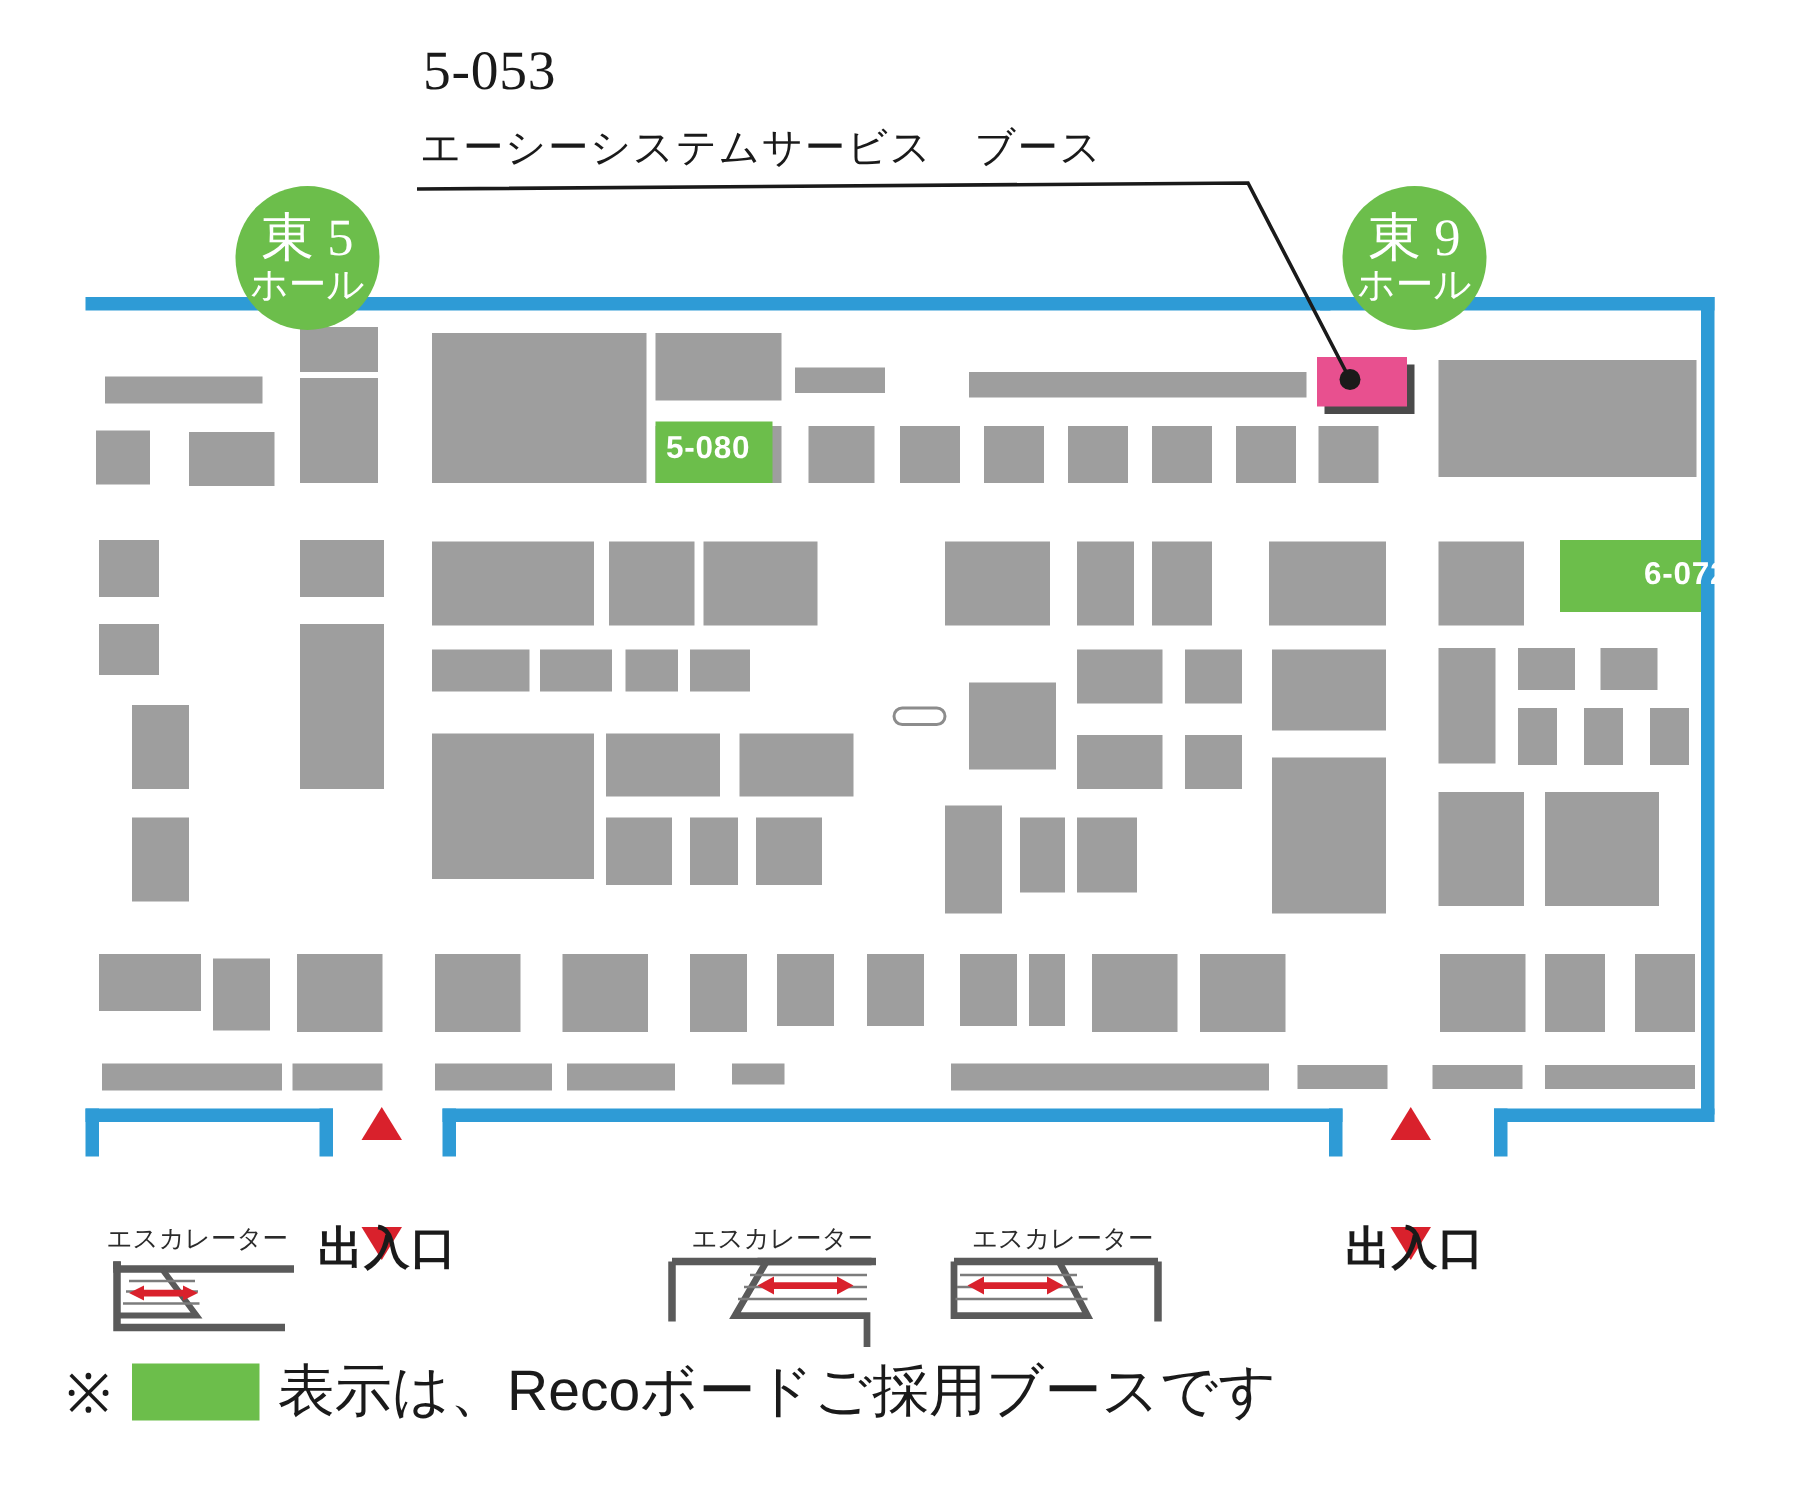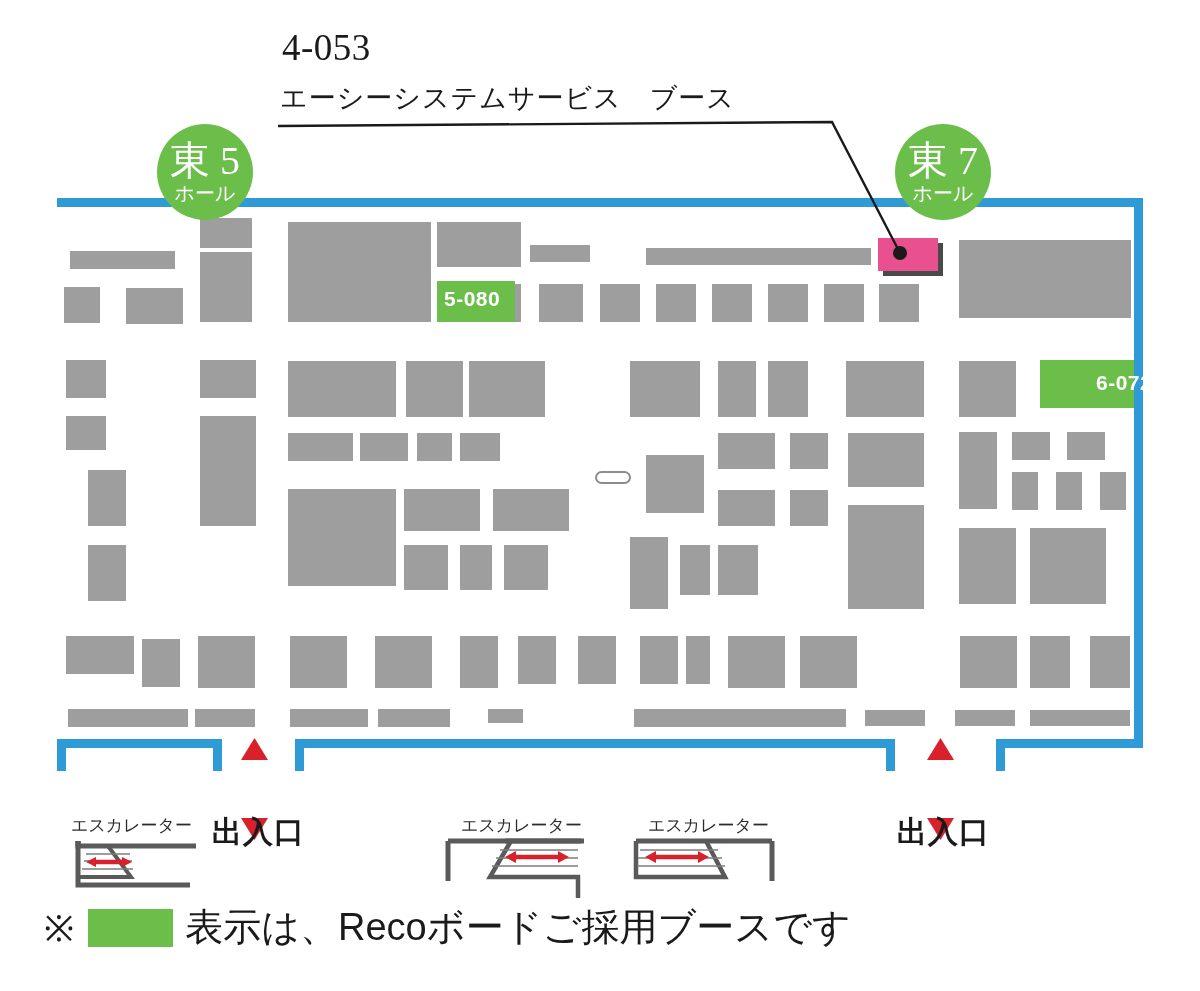--- a/index.html
+++ b/index.html
@@ -55,27 +55,27 @@
     display: flex;
     flex-direction: column;
     align-items: center;
     justify-content: center;
     color: #ffffff;
     line-height: 1;
   }
   .hall-badge { background: #6cbe4b; }
   .hall-badge .hb-main {
     font-family: "Liberation Serif", "DejaVu Serif", serif;
-    font-size: 40px;
+    font-size: 35px;
     letter-spacing: 0px;
     margin-bottom: 2px;
   }
   .hall-badge .hb-sub {
     font-family: "Liberation Serif", "DejaVu Serif", serif;
-    font-size: 20px;
+    font-size: 25px;
   }
   #hall-east5 { left: 157px; top: 124px; }
   #hall-east6 { left: 895px; top: 124px; }
 
   
   .booth-chip-label {
     position: absolute;
     color: #ffffff;
     font-family: "Liberation Sans", "DejaVu Sans", sans-serif;
     font-weight: bold;
@@ -312,29 +312,29 @@
         <polygon points="709,857 698,851 698,863" fill="#d9212c"></polygon>
       </g>
     </g>
   </svg>
 
   <svg id="leader-svg" viewBox="0 0 1200 991" xmlns="http://www.w3.org/2000/svg">
     <polyline id="leader-path" fill="none" stroke="#1a1a1a" stroke-width="2.4" points="278,126 832,122 900,253"></polyline>
     <circle id="leader-dot" fill="#1a1a1a" cx="900" cy="253" r="7"></circle>
   </svg>
 
-  <div class="abs" id="callout-code">4-053</div>
+  <div class="abs" id="callout-code">5-053</div>
   <div class="abs" id="callout-name">エーシーシステムサービス　ブース</div>
 
   <div class="abs hall-badge" id="hall-east5" style="background: rgb(108, 190, 75);">
     <span class="hb-main">東 5</span>
     <span class="hb-sub">ホール</span>
   </div>
   <div class="abs hall-badge" id="hall-east6" style="background: rgb(108, 190, 75);">
-    <span class="hb-main">東 7</span>
+    <span class="hb-main">東 9</span>
     <span class="hb-sub">ホール</span>
   </div>
 
   <div class="booth-chip-label" id="label-5080">5-080</div>
   <div class="booth-chip-label" id="label-6072">6-072</div>
 
   <div class="abs entrance-label" id="entrance-left-label">出入口</div>
   <div class="abs entrance-label" id="entrance-right-label">出入口</div>
 
   <div class="abs escalator-label" id="esc-label-1">エスカレーター</div>

